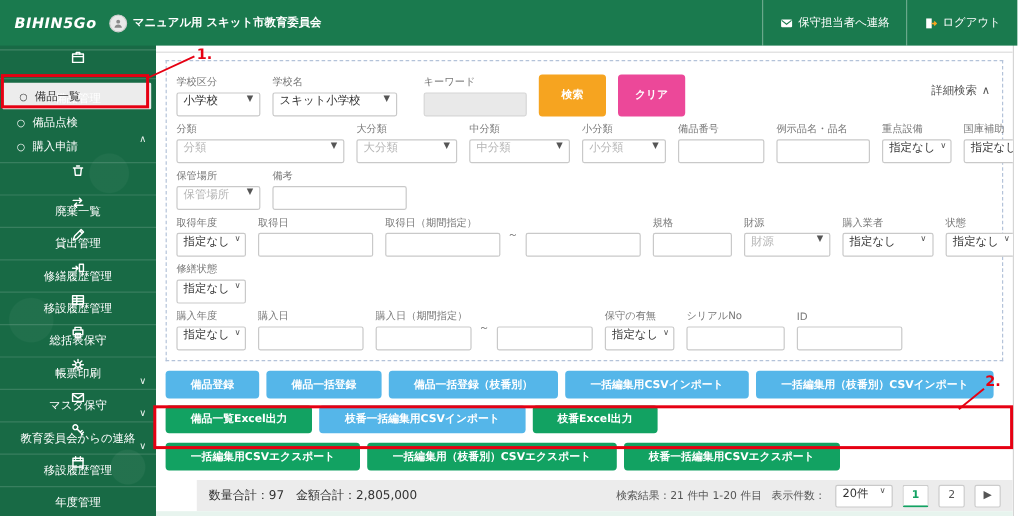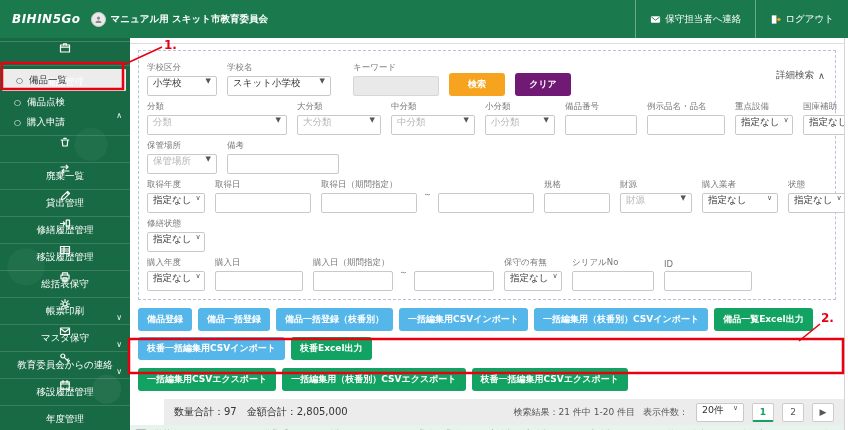--- a/index.html
+++ b/index.html
@@ -54,28 +54,28 @@
   .fld { display:flex; flex-direction:column; gap:2px; }
   .lbl { font-size:8.5px; color:#777; white-space:nowrap; }
   .sel { height:20px; border:1px solid #c9c9c9; border-radius:2px; background:#fff; display:flex; align-items:flex-start;
     justify-content:space-between; gap:4px; padding:0 5px; font-size:9.5px; color:#333; cursor:pointer; white-space:nowrap; }
   .sel .schev { font-size:7px; color:#555; }
   .sel.ph { color:#b5b5b5; }
   .inp { height:20px; border:1px solid #c9c9c9; border-radius:2px; background:#fff; font-size:9.5px; padding:0 4px;
     font-family:"DejaVu Sans","Liberation Sans",sans-serif; }
   .inp.gray { background:#e9e9e9; border-color:#d6d6d6; }
   .tilde { font-size:9px; color:#666; align-self:center; margin:0 -4px; padding-bottom:3px; }
-  .btn { height:23px; border:none; border-radius:3px; color:#fff; font-size:9px; font-weight:bold;
+  .btn { height:35px; border:none; border-radius:3px; color:#fff; font-size:9px; font-weight:bold;
     padding:0 10px; cursor:pointer; font-family:"DejaVu Sans","Liberation Sans",sans-serif; }
   .btn.orange { background:#f6a420; width:56px; }
-  .btn.gray { background:#701a75; width:56px; }
+  .btn.gray { background:#ec4899; width:56px; }
 
   .actions { margin:8px 8px 0; display:flex; flex-wrap:wrap; gap:6px; }
   .abtn { height:23px; border:none; border-radius:3px; color:#fff; font-size:9px; font-weight:bold;
-    padding:0 9px; cursor:pointer; font-family:"DejaVu Sans","Liberation Sans",sans-serif; white-space:nowrap; }
+    padding:0 21px; cursor:pointer; font-family:"DejaVu Sans","Liberation Sans",sans-serif; white-space:nowrap; }
   .abtn.blue { background:#55b6e9; }
   .abtn.green { background:#12a262; }
 
   .sumstrip { margin-top:8px; background:#ececec; height:26px; display:flex; align-items:center; padding:0 10px;margin-left:34px; }
   .totals { font-size:10px; color:#333; }
   .results { margin-left:auto; font-size:9px; color:#555; display:flex; align-items:center; gap:8px; }
   .psize { height:19px; min-width:48px; }
   .pgbtn { width:22px; height:19px; background:#fff; border:1px solid #ccc; border-radius:2px; font-size:9px;
     color:#555; display:flex; align-items:center; justify-content:center; cursor:pointer; }
   .pgbtn.cur { color:#12a262; border-bottom:2px solid #12a262; font-weight:bold; }

